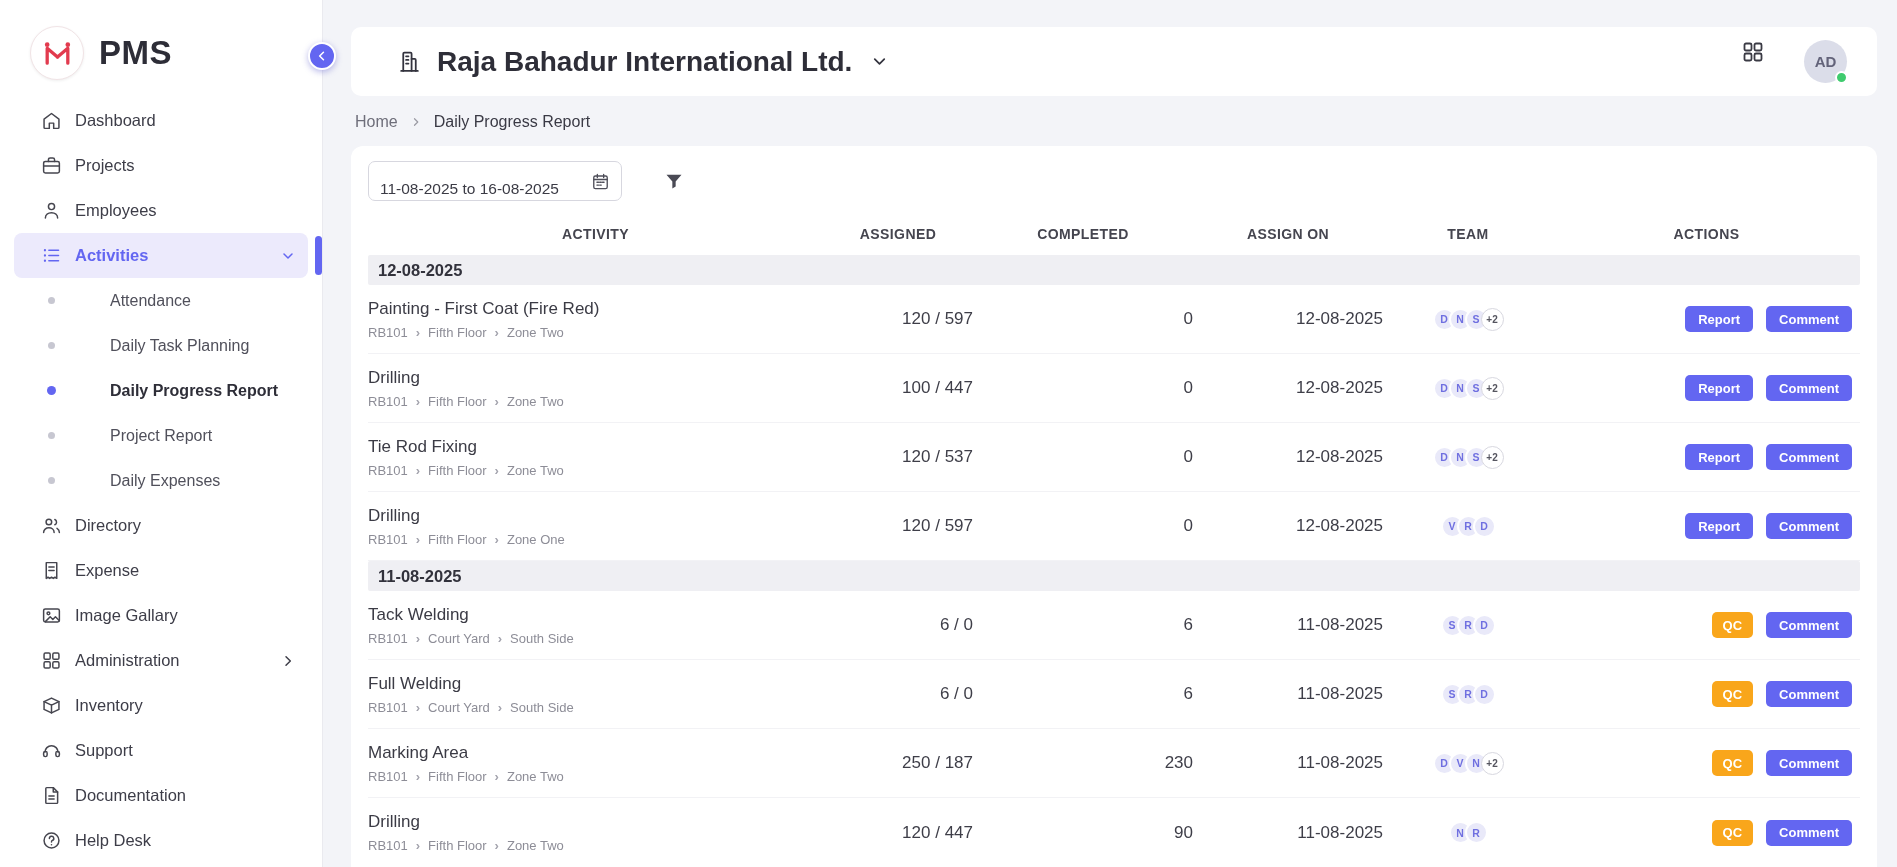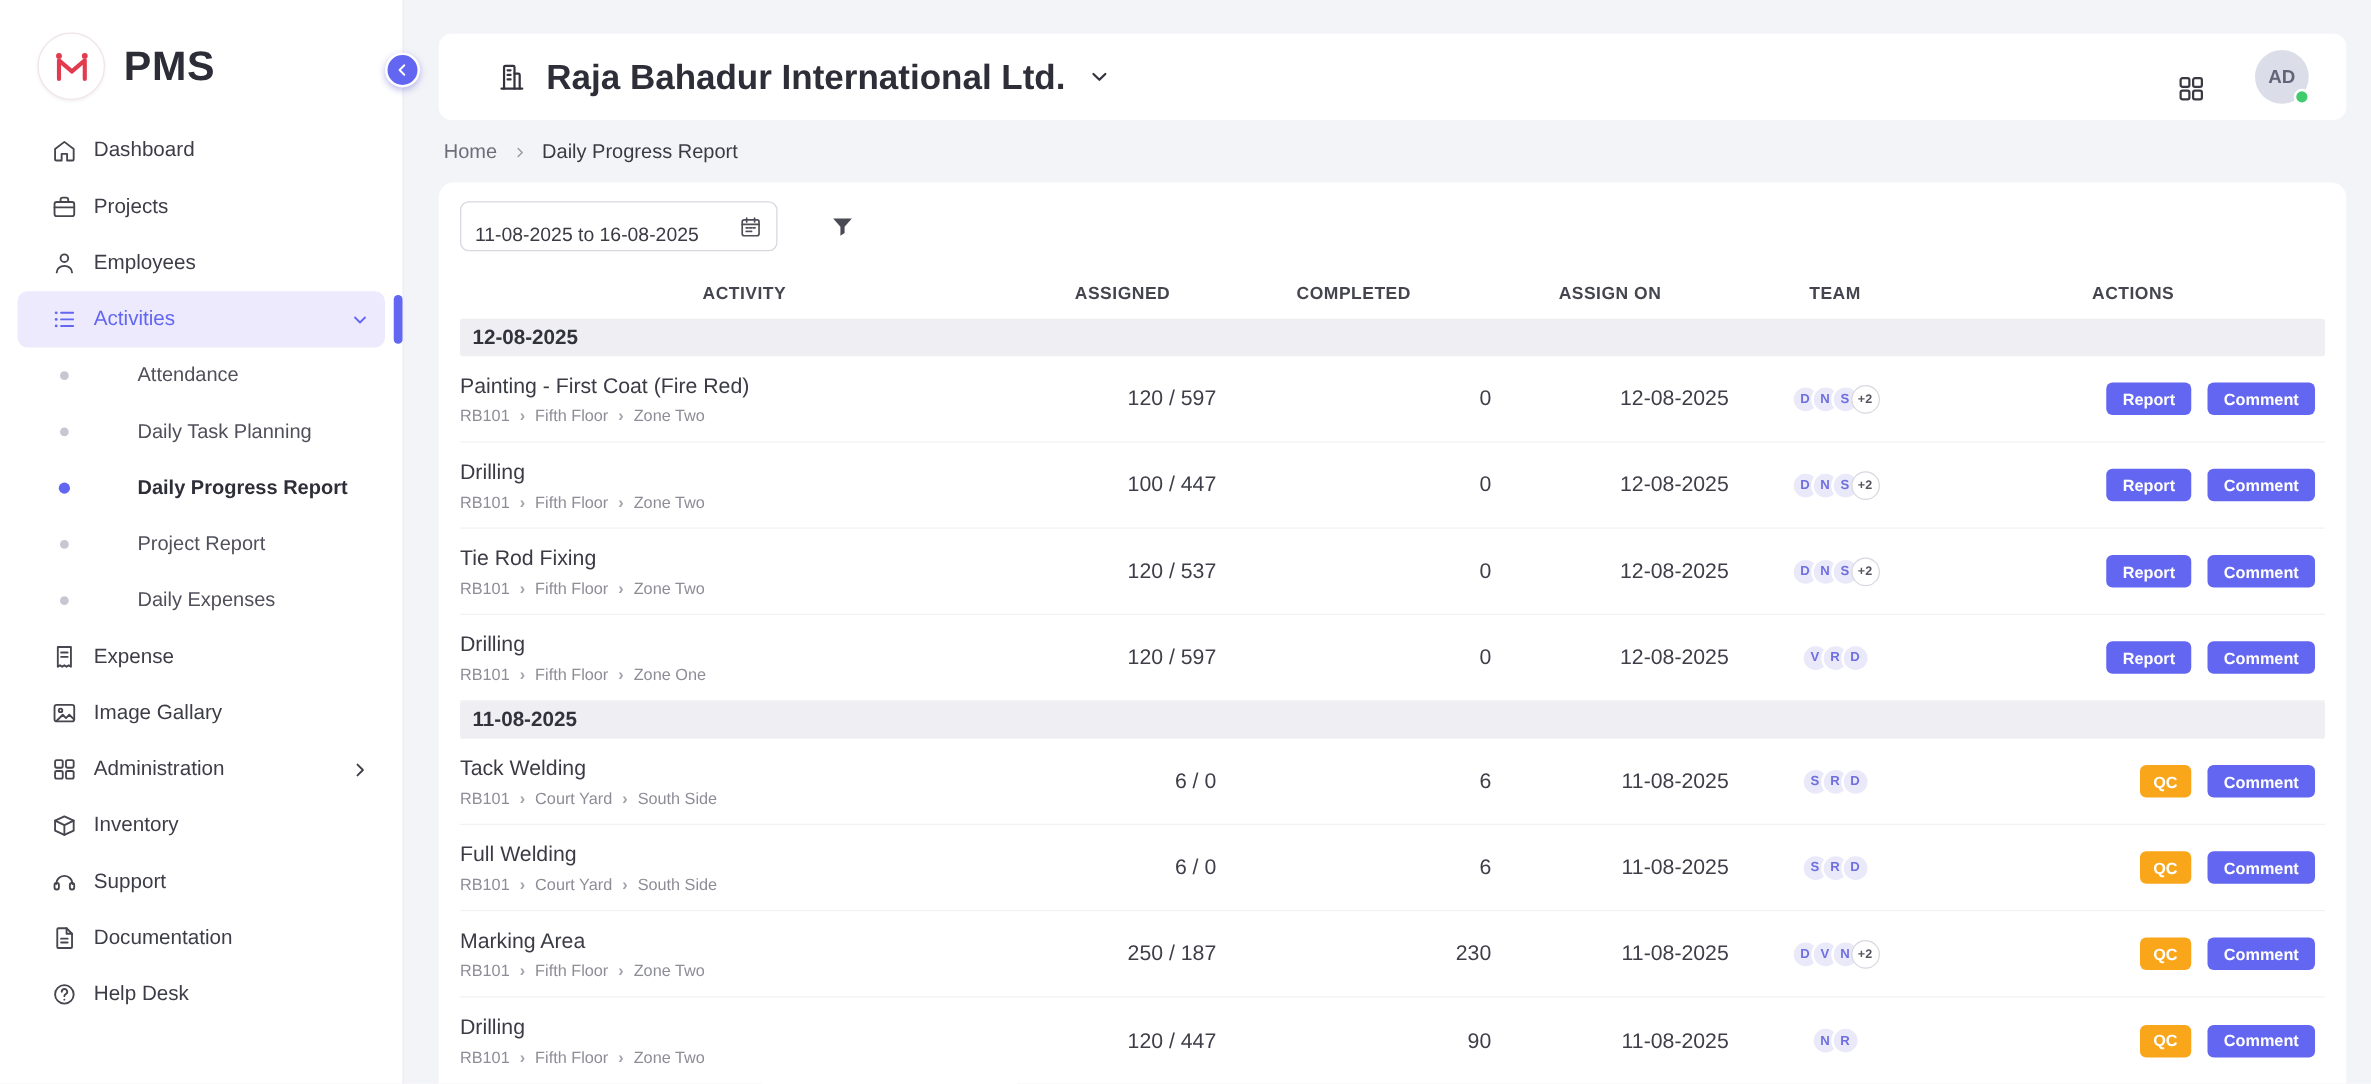--- a/index.html
+++ b/index.html
@@ -27,21 +27,21 @@
   .collapse-btn svg { width:14px; height:14px; }
 
   .nav { padding-top:18px; }
   .nav-item { position:relative; display:flex; align-items:center; height:45px; margin:0 14px;
     padding:0 12px 0 27px; border-radius:8px; color:#3D3D48; cursor:pointer; }
   .nav-icon { display:flex; margin-right:13px; color:#46464F; }
   .nav-icon svg { width:21px; height:21px; }
   .nav-label { font-size:16.5px; }
   .nav-item.active { background:var(--accent-light,#ECEAFC); color:var(--accent,#6366F1); }
   .nav-item.active .nav-icon { color:var(--accent,#6366F1); }
-  .nav-item.active .nav-label { font-weight:400; }
+  .nav-item.active .nav-label { font-weight:700; }
   .nav-item.active::after { content:""; position:absolute; right:-14px; top:3px; bottom:3px; width:7px;
     background:var(--accent,#6366F1); border-radius:4px; }
   .chev { margin-left:auto; display:flex; }
   .chev svg { width:16px; height:16px; }
 
   .nav-sub { display:flex; align-items:center; height:45px; padding-left:48px; cursor:pointer; }
   .nav-sub .dot { width:7px; height:7px; border-radius:50%; background:#C7C7D1; margin-right:55px; flex:none; }
   .nav-sub.active .dot { background:var(--accent,#6366F1); width:9px; height:9px; margin-left:-1px; margin-right:54px; }
   .nav-sub-label { font-size:16px; color:#50505B; }
   .nav-sub.active .nav-sub-label { color:#2E2E38; font-weight:600; }
@@ -50,21 +50,21 @@
   .main { flex:1; min-width:0; display:flex; flex-direction:column; }
 
   .topbar { height:69px; margin:27px 20px 0 28px; background:#fff; border-radius:10px;
     display:flex; align-items:center; padding:0 30px 0 46px; }
   .company { display:flex; align-items:center; gap:15px; cursor:pointer; }
   .company-icon { display:flex; color:#33333E; }
   .company-icon svg { width:25px; height:25px; }
   .company-name { font-size:28px; font-weight:700; color:#2E2E38; }
   .company-chevron { display:flex; color:#33333E; margin-left:3px; }
   .company-chevron svg { width:19px; height:19px; }
-  .topbar-right { margin-left:auto; display:flex; align-items:flex-end; gap:39px; }
+  .topbar-right { margin-left:auto; display:flex; align-items:flex-start; gap:39px; }
   .apps-btn { display:flex; color:#3A3A44; background:none; border:none; padding:0; cursor:pointer; }
   .apps-btn svg { width:24px; height:24px; }
   .avatar { position:relative; width:43px; height:43px; border-radius:50%; background:#DBDDE9;
     display:flex; align-items:center; justify-content:center; font-size:15px; font-weight:700; color:#63637A; cursor:pointer; }
   .status-dot { position:absolute; right:-1px; bottom:-1px; width:13px; height:13px; border-radius:50%;
     background:var(--online-green,#3FCB6E); border:2px solid #fff; }
 
   .breadcrumb { display:flex; align-items:center; gap:12px; margin:17px 0 0 32px; font-size:16px; }
   .bc-home { color:#6E6E7A; cursor:pointer; }
   .bc-sep { display:flex; color:#9A9AA3; }
@@ -192,20 +192,30 @@
         <span class="dot"></span>
         <span class="nav-sub-label">Project Report</span>
       </div>
         <div class="nav-sub">
         <span class="dot"></span>
         <span class="nav-sub-label">Daily Expenses</span>
       </div>
         <div class="nav-item">
       <span class="nav-icon">
             <svg viewBox="0 0 24 24" fill="none" stroke="currentColor" stroke-width="1.7" stroke-linecap="round" stroke-linejoin="round">
+              <circle cx="9" cy="8" r="3.2"></circle>
+              <path d="M3 20c0-3.2 2.7-5.3 6-5.3s6 2.1 6 5.3"></path>
+              <path d="M15.8 5.2a3.2 3.2 0 0 1 0 5.9M18.3 15.3c1.7.9 2.7 2.5 2.7 4.7"></path>
+            </svg>
+          </span>
+      <span class="nav-label">Directory</span>
+    </div>
+        <div class="nav-item">
+      <span class="nav-icon">
+            <svg viewBox="0 0 24 24" fill="none" stroke="currentColor" stroke-width="1.7" stroke-linecap="round" stroke-linejoin="round">
               <path d="M6 3h12v18l-2-1.4-2 1.4-2-1.4-2 1.4-2-1.4L6 21z"></path>
               <path d="M9 8h6M9 12h6"></path>
             </svg>
           </span>
       <span class="nav-label">Expense</span>
     </div>
         <div class="nav-item">
       <span class="nav-icon">
             <svg viewBox="0 0 24 24" fill="none" stroke="currentColor" stroke-width="1.7" stroke-linecap="round" stroke-linejoin="round">
               <rect x="3" y="4.5" width="18" height="15" rx="2"></rect>

